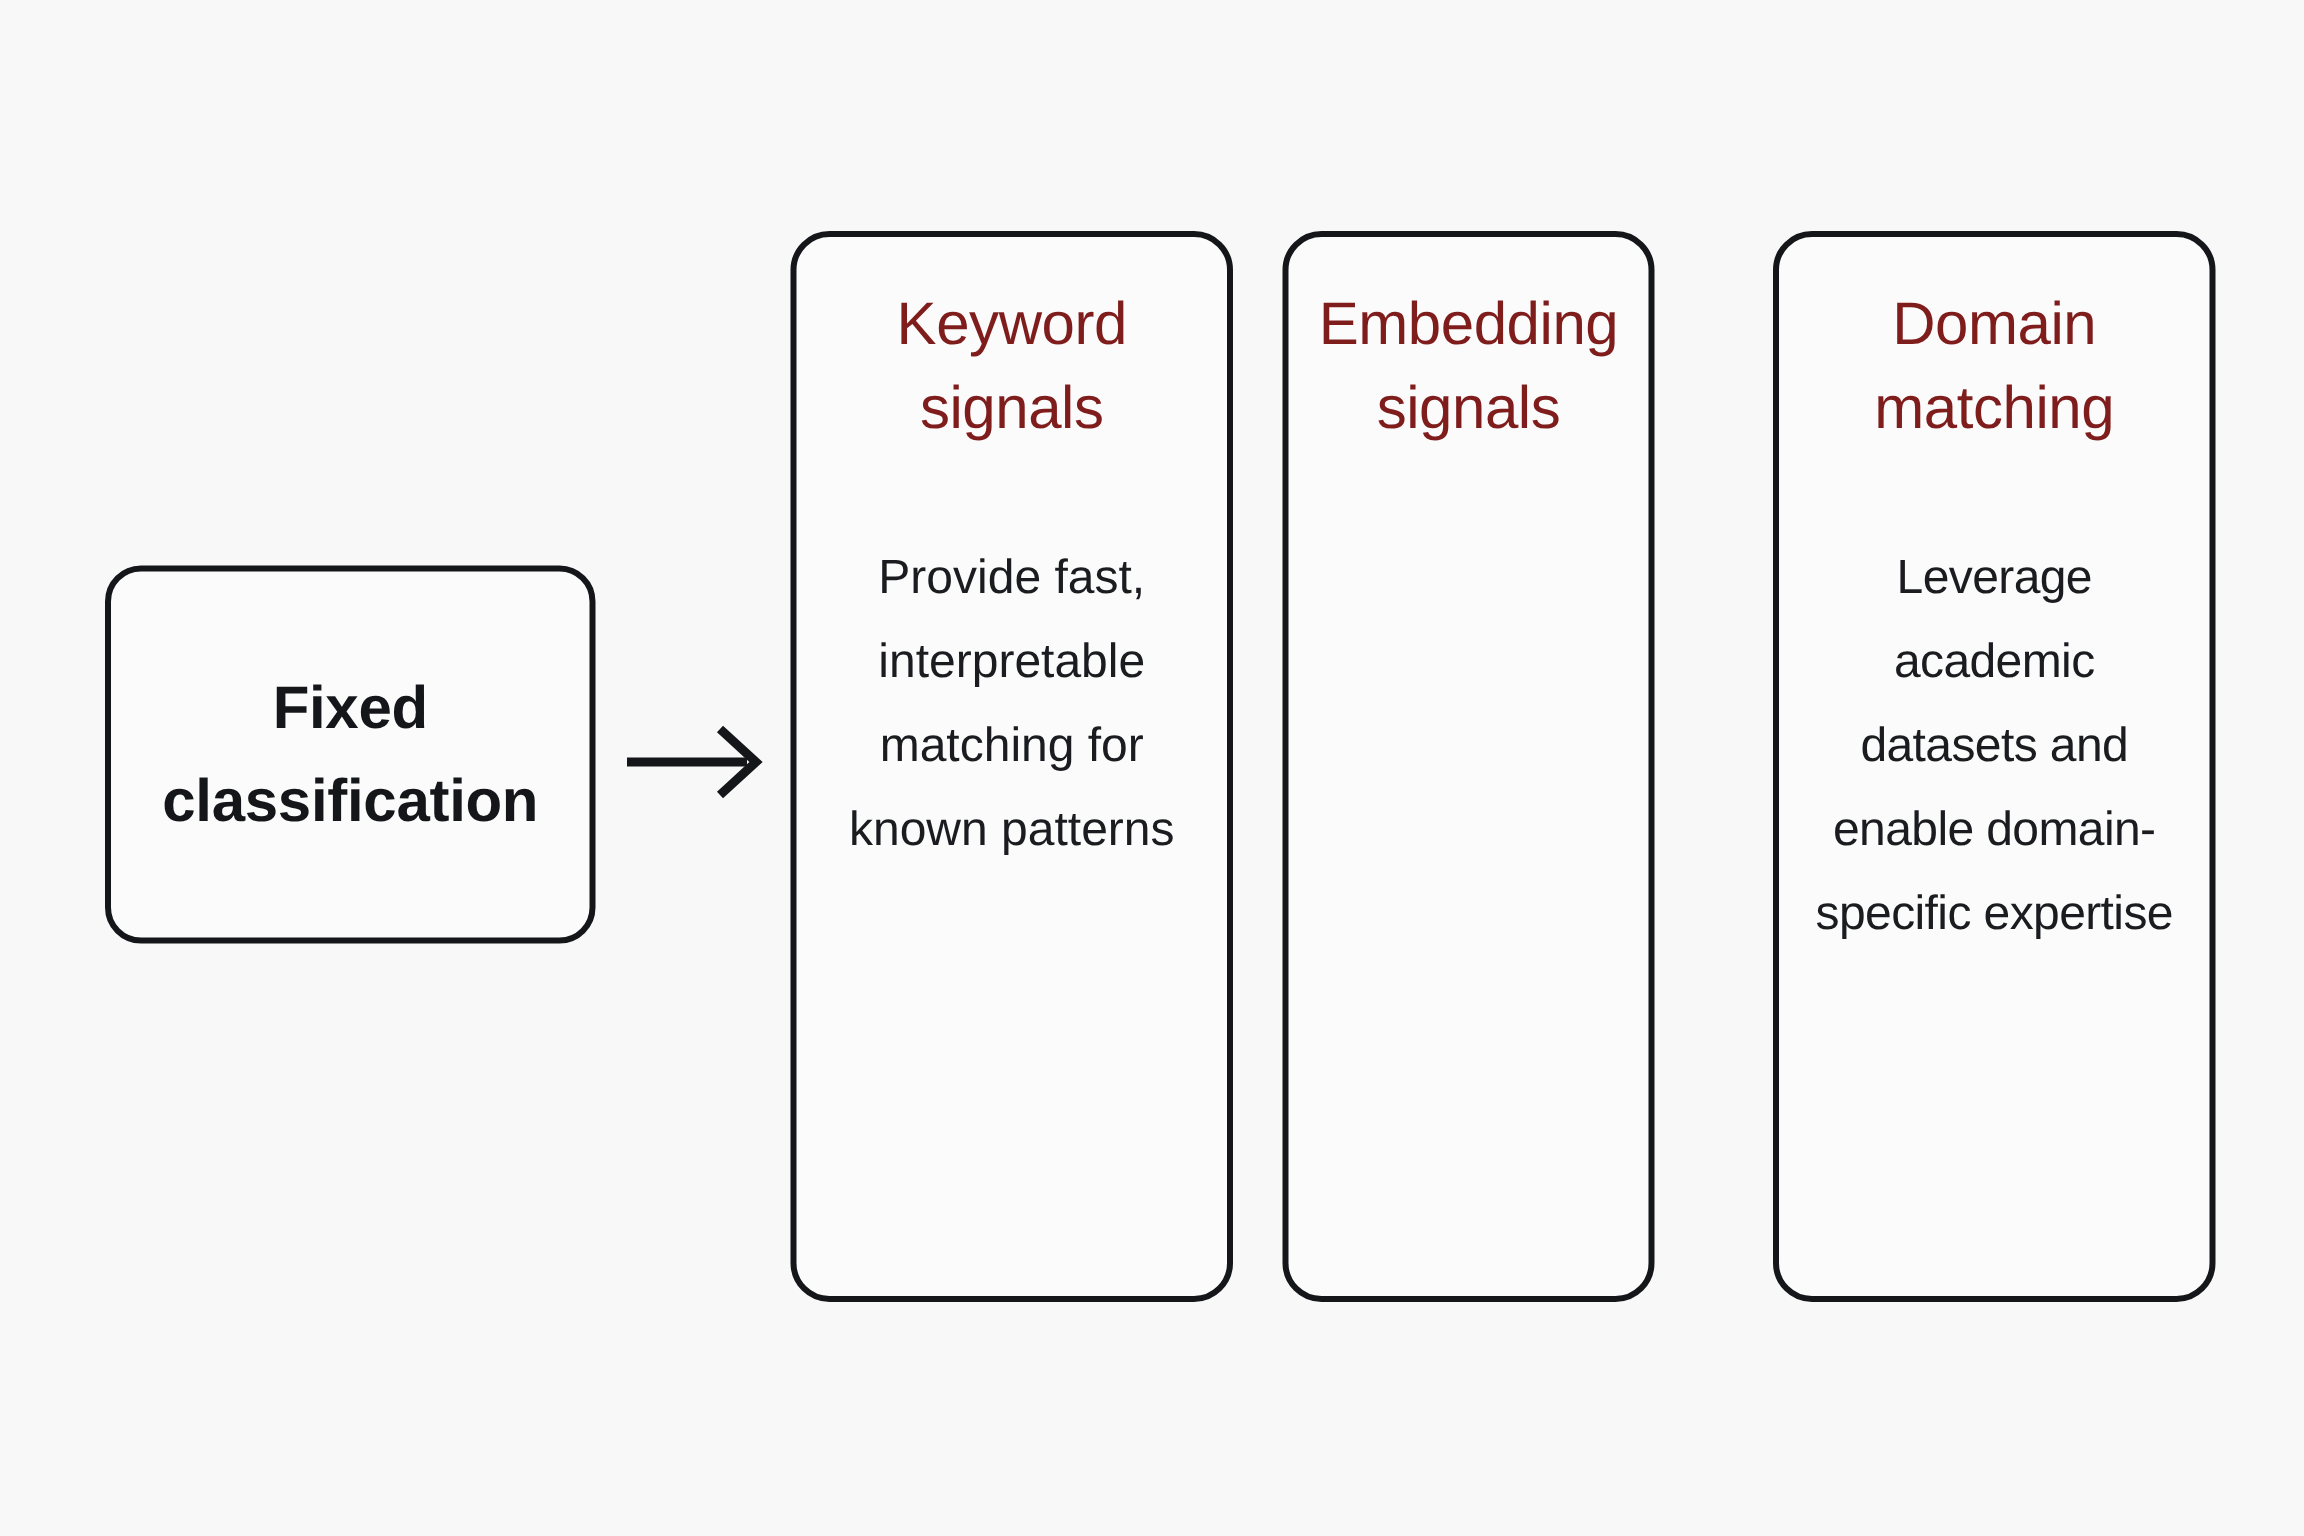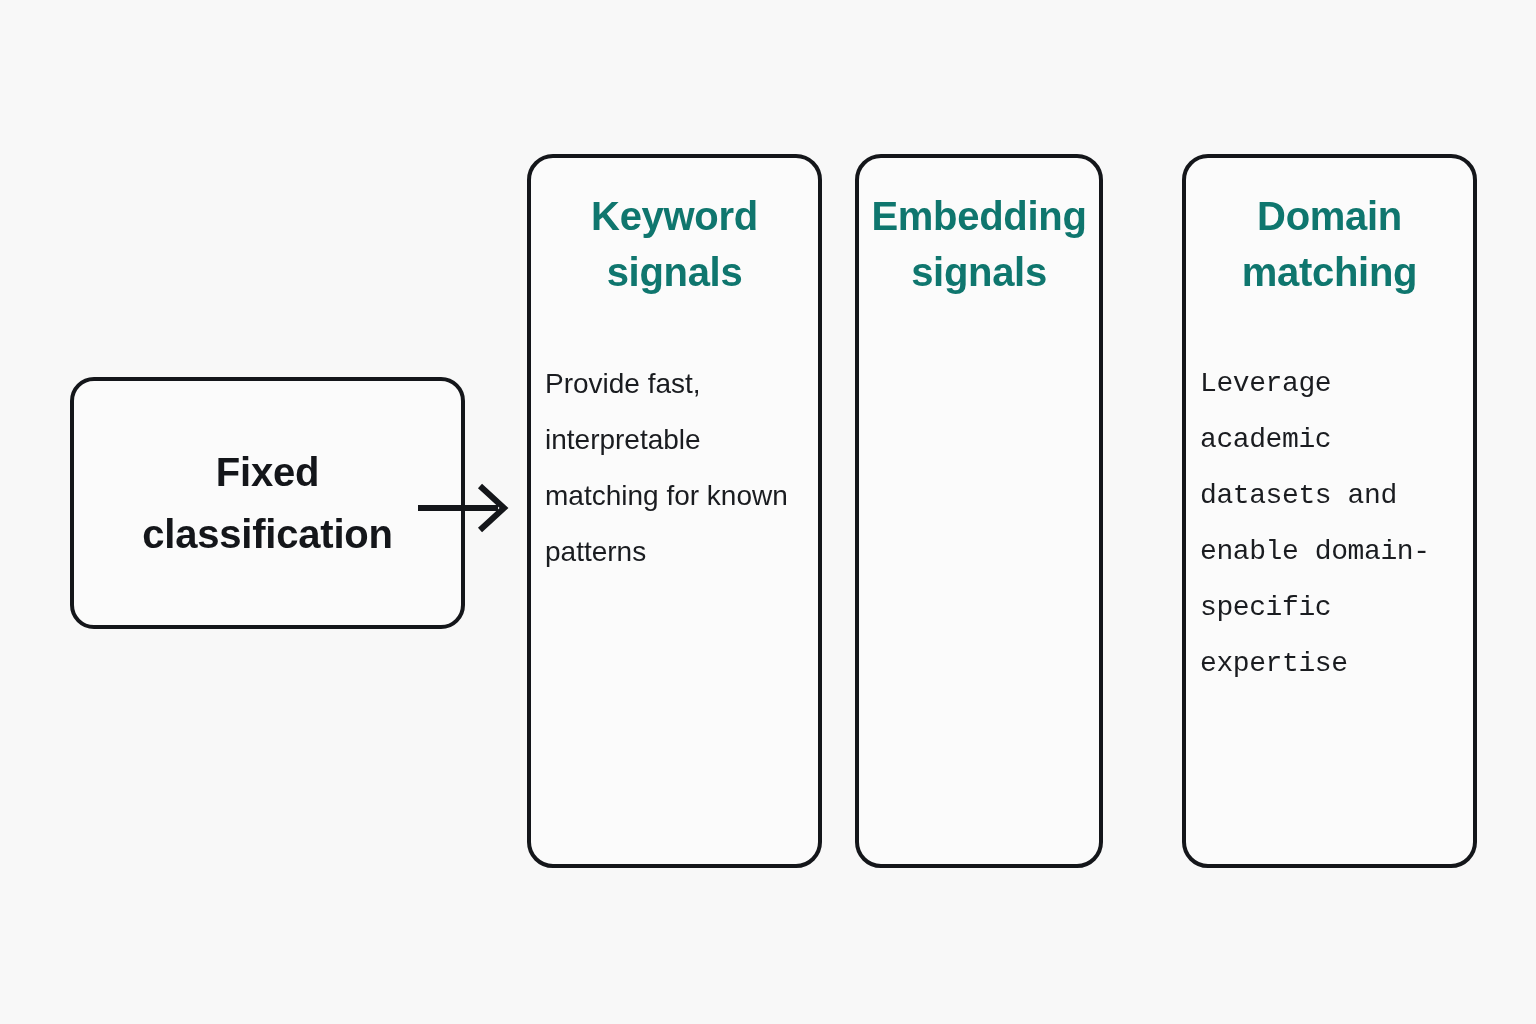--- a/index.html
+++ b/index.html
@@ -19,21 +19,21 @@
     width: 1536px;
     height: 1024px;
     background: #f8f8f8;
   }
 
   
   .source-box {
     position: absolute;
     left: 70px;
     top: 377px;
-    width: 395px;
+    width: 327px;
     height: 252px;
     box-sizing: border-box;
     border: 4px solid #14161a;
     border-radius: 24px;
     background: #fbfbfb;
     display: flex;
     align-items: center;
     justify-content: center;
     padding: 0 18px;
   }
@@ -69,36 +69,37 @@
     display: flex;
     flex-direction: column;
     align-items: center;
   }
   .card-1 { left: 527px; width: 295px; }
   .card-2 { left: 855px; width: 248px; }
   .card-3 { left: 1182px; width: 295px; }
 
   .card-title {
     font-size: 40px;
-    font-weight: bold;
+    font-weight: normal;
     line-height: 56px;
-    color: #0f766e;
+    color: #7f1d1d;
     text-align: center;
     letter-spacing: -0.3px;
     white-space: pre-line;
   }
   .card-body {
     margin-top: 56px;
-    font-size: 28px;
+    font-size: 32px;
     font-weight: normal;
     line-height: 56px;
     color: #1a1c20;
+    text-align: center;
     letter-spacing: 0px;
   }
-  .card-3 .card-body { letter-spacing: -0.4px; font-family: Liberation Mono, monospace; }
+  .card-3 .card-body { letter-spacing: -0.4px; }
 </style>
 </head>
 <body>
 
 <div id="canvas">
 
   <div class="source-box">
     <div class="source-label">Fixed
 classification</div>
   </div>

